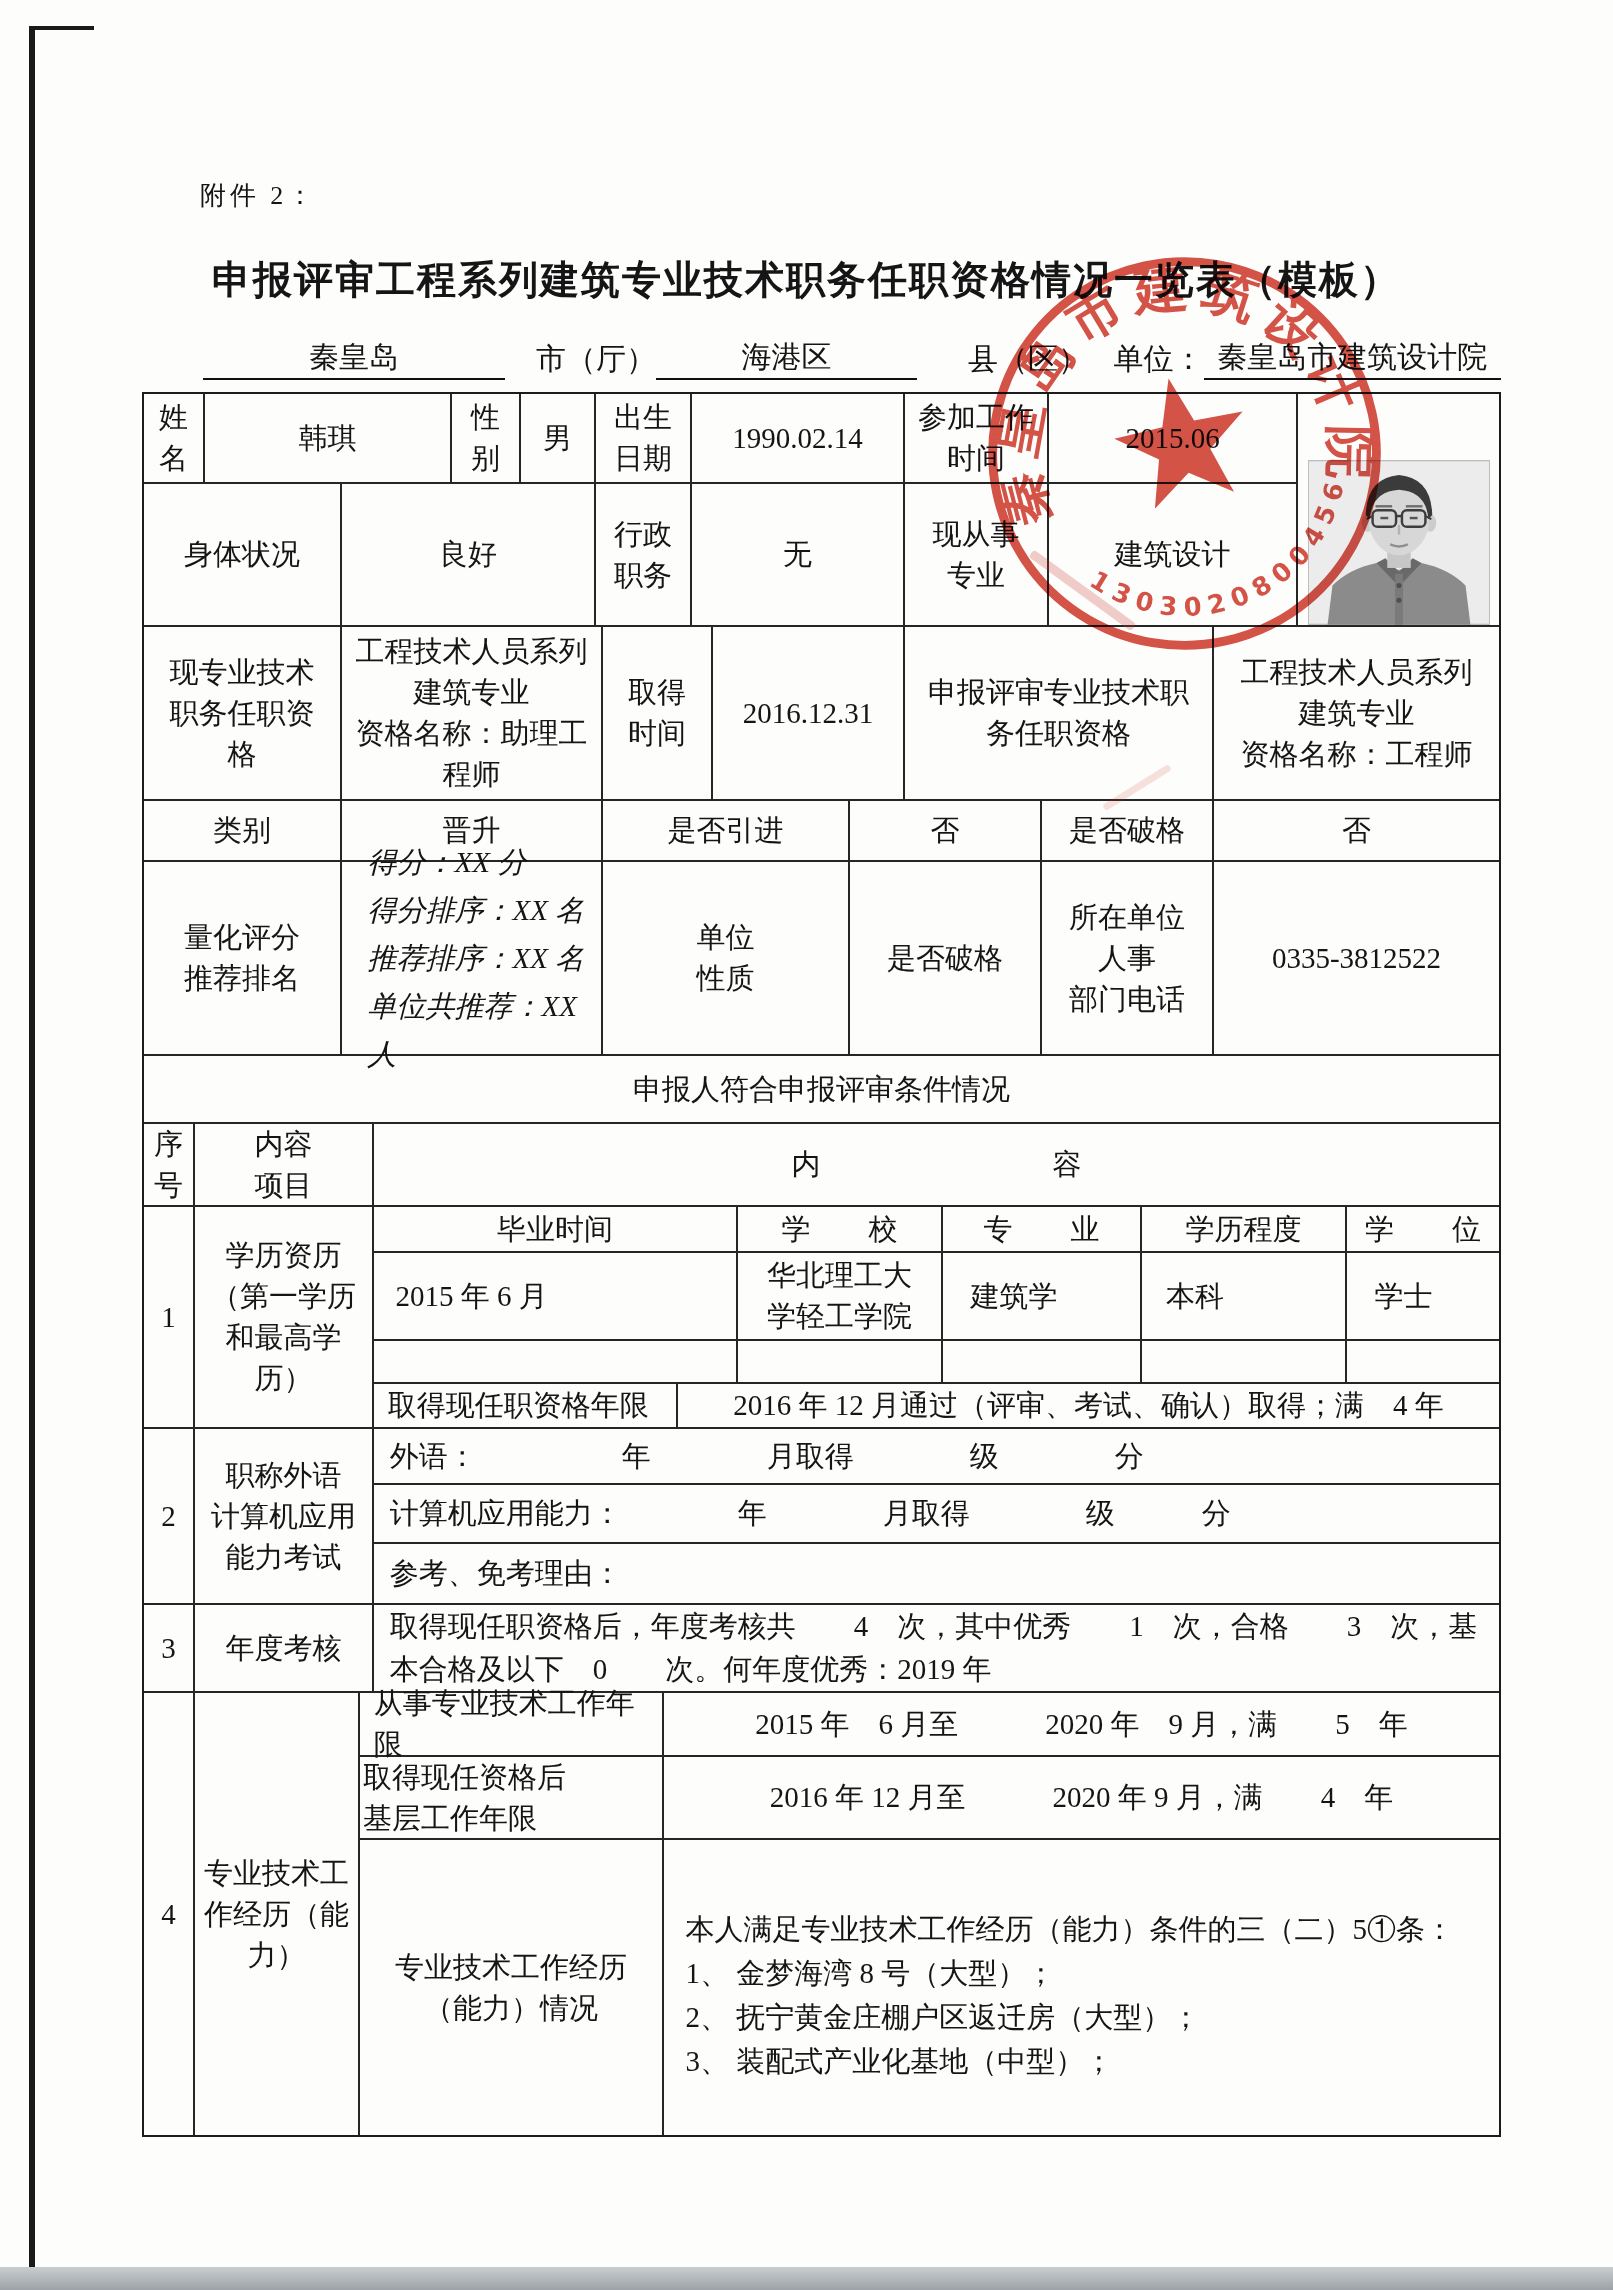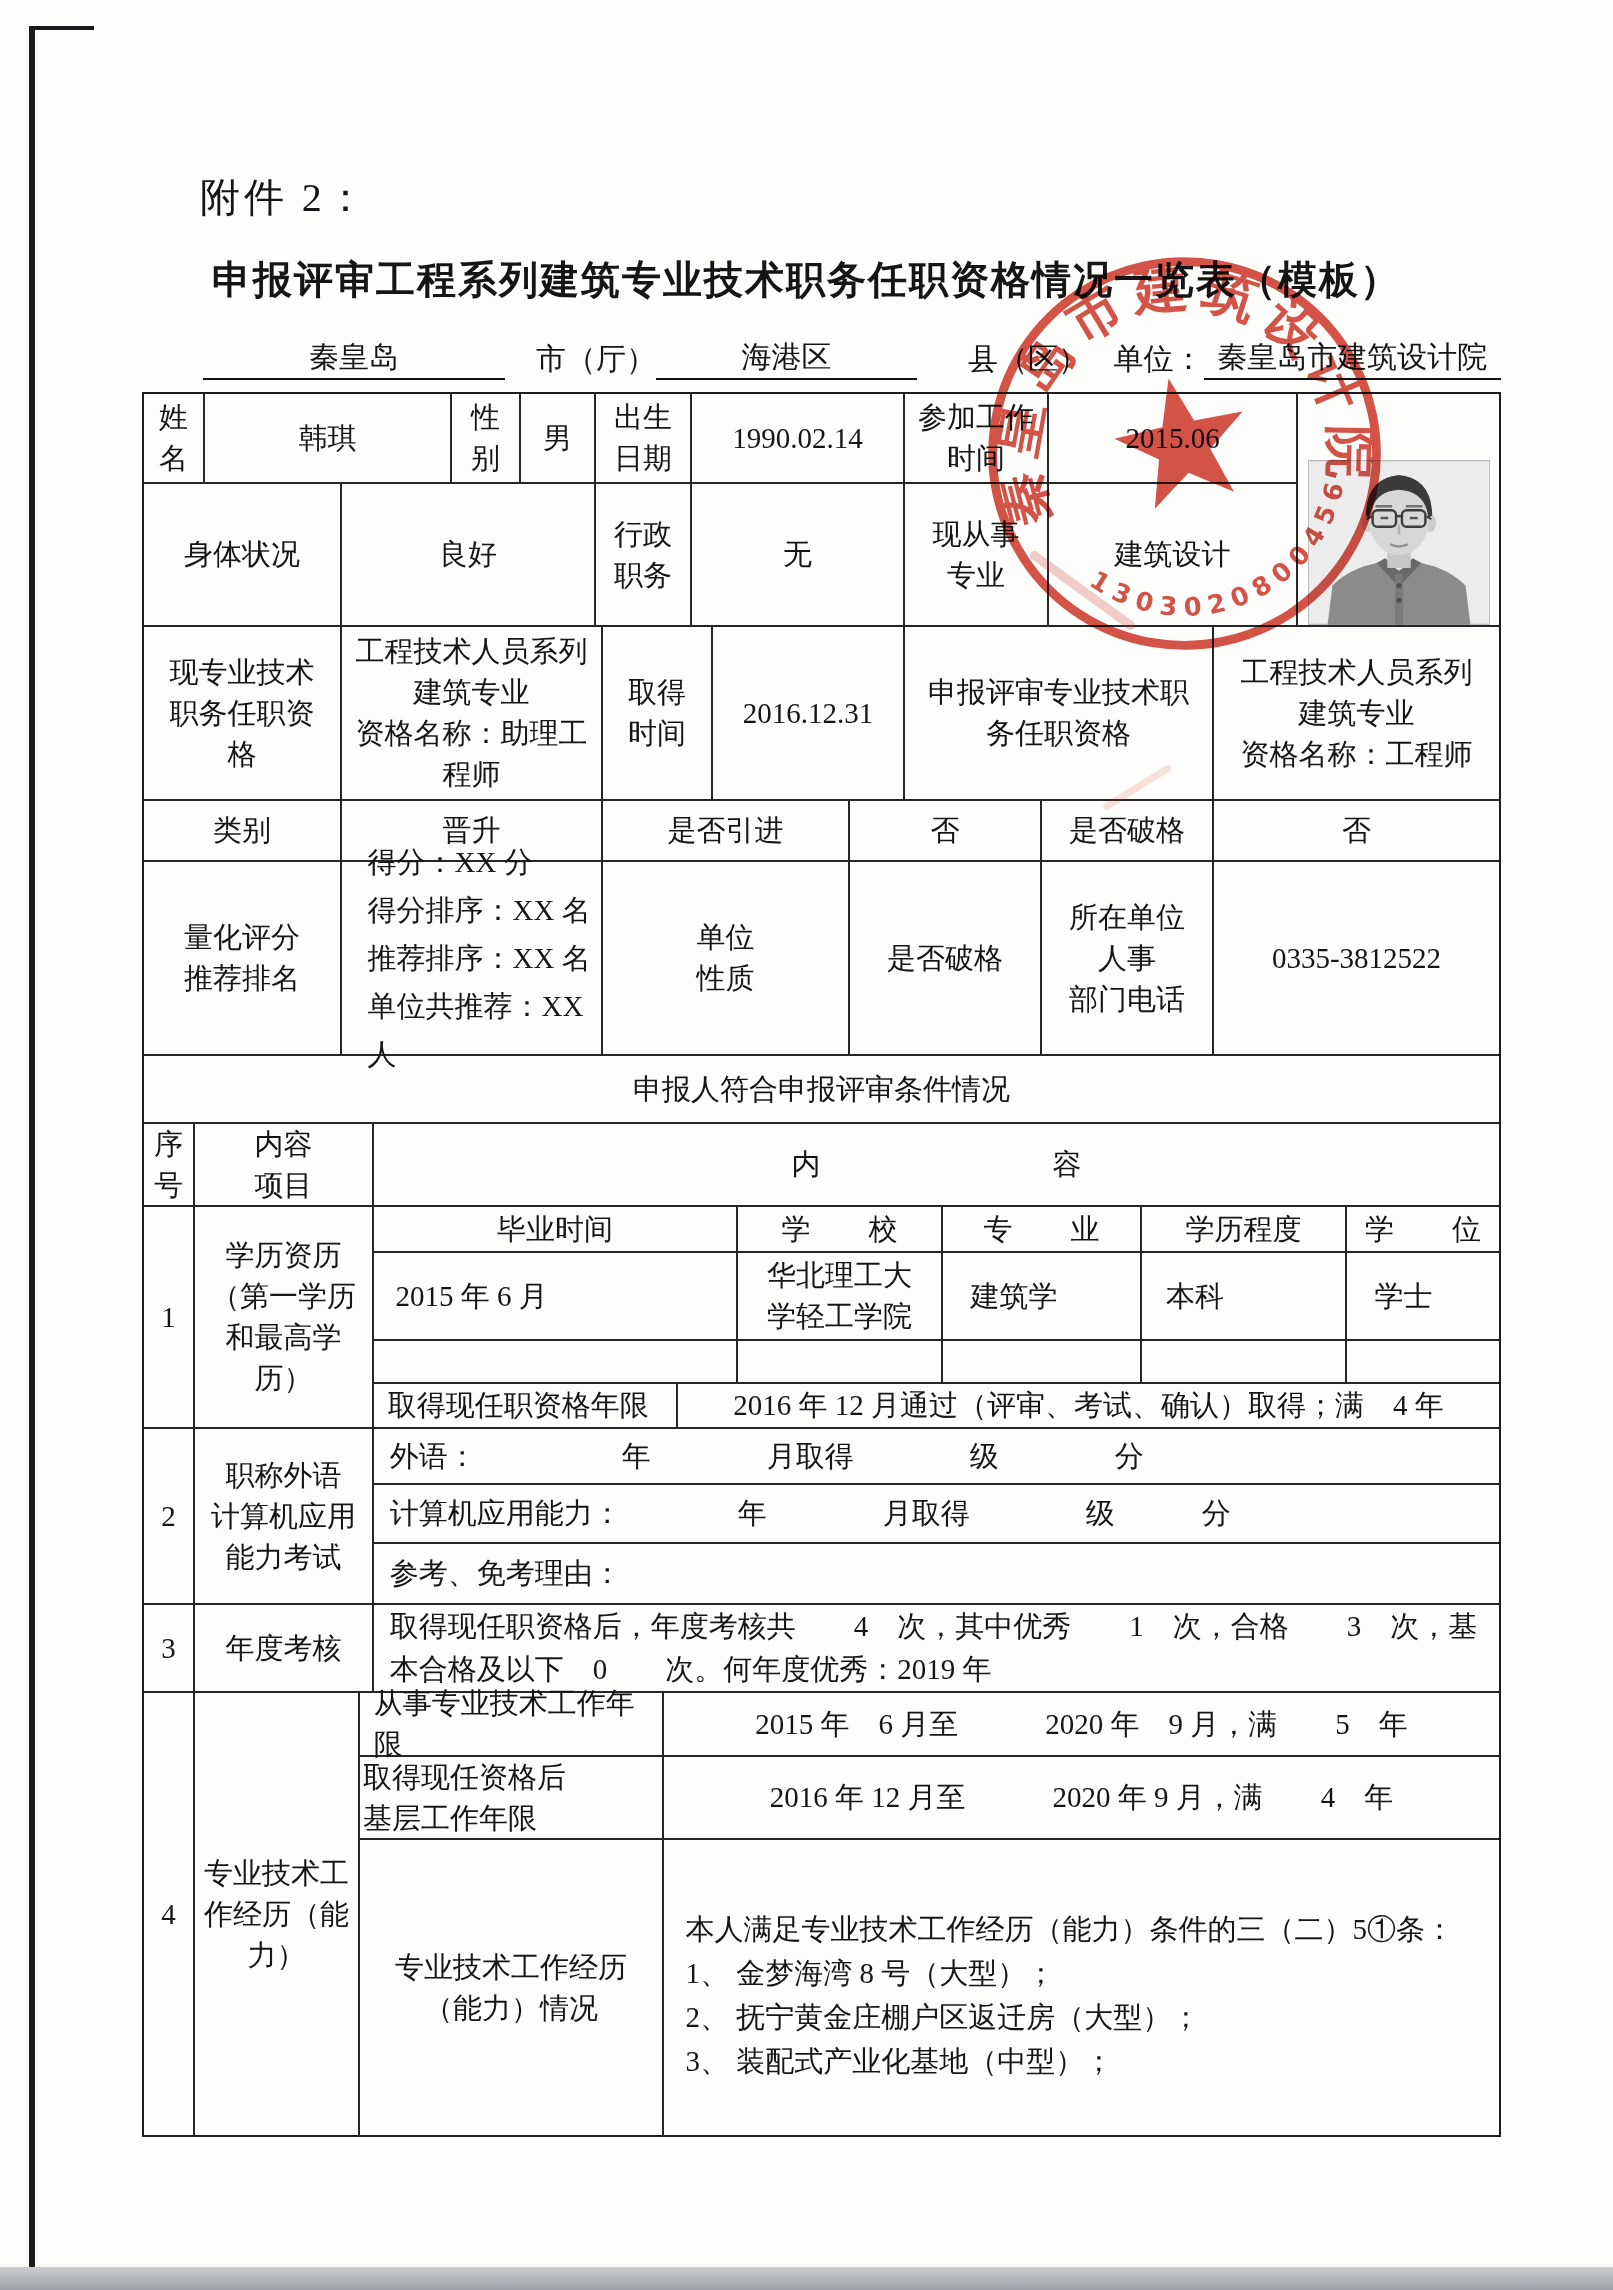--- a/index.html
+++ b/index.html
@@ -7,21 +7,21 @@
     position:relative;width:1613px;height:2291px;background:#fdfdfc;
     font-family:"Liberation Serif","DejaVu Serif",serif;color:#151515;overflow:hidden;
   }
   
   .scan-line{position:absolute;left:29px;top:25.5px;width:5.9px;height:2265px;background:#1a1a1a;}
   .scan-tick{position:absolute;left:29px;top:25.5px;width:65px;height:4.9px;background:#1a1a1a;}
   .scan-bottom{position:absolute;left:0;top:2267px;width:1613px;height:23.5px;
     background:linear-gradient(180deg,#c9cdd0 0%,#a8aeb2 70%,#989ea3 100%);}
   .streak{position:absolute;background:rgba(205,58,42,.25);border-radius:3.9px;}
 
-  .attachment{position:absolute;left:200px;top:170px;font-size:40px;letter-spacing:3.9px;}
+  .attachment{position:absolute;left:200px;top:178px;font-size:26px;letter-spacing:3.9px;}
   .form-title{position:absolute;left:0;top:253px;width:1613px;text-align:center;
     font-size:39px;font-weight:600;letter-spacing:2px;}
 
   .region{position:absolute;left:142px;top:333px;width:1359px;display:flex;
     font-size:30px;align-items:flex-end;height:47px;}
   .region .seg{display:inline-block;text-align:center;}
   .region .u{border-bottom:2.9px solid #111;}
   .sp{display:inline-block;}
 
   
@@ -29,21 +29,21 @@
     border:2.9px solid #1c1c1c;box-sizing:border-box;display:flex;flex-direction:column;}
   .row{display:flex;min-height:0;}
   .col{display:flex;flex-direction:column;min-height:0;}
   .c{border-right:2px solid #262626;border-bottom:2px solid #262626;box-sizing:border-box;
      display:flex;align-items:center;justify-content:center;text-align:center;
      white-space:pre-line;font-size:29px;line-height:41px;padding:0 7.8px;min-width:0;}
   .c.last{border-right:none;}
   .c.noB{border-bottom:none;}
   .c.left{justify-content:flex-start;text-align:left;padding-left:15.7px;}
   .c.top{align-items:flex-start;}
-  .lh48{line-height:48px;}
+  .lh48{line-height:48px;font-style:italic;}
   .photo-cell{align-items:flex-end;justify-content:center;padding:0;}
   .seq{font-size:29px;}
   
   .stamp{position:absolute;left:968px;top:237px;width:433px;height:433px;
     transform:rotate(-12deg);opacity:.85;mix-blend-mode:multiply;pointer-events:none;}
 </style>
 </head>
 <body>
 
 <div class="sheet">

